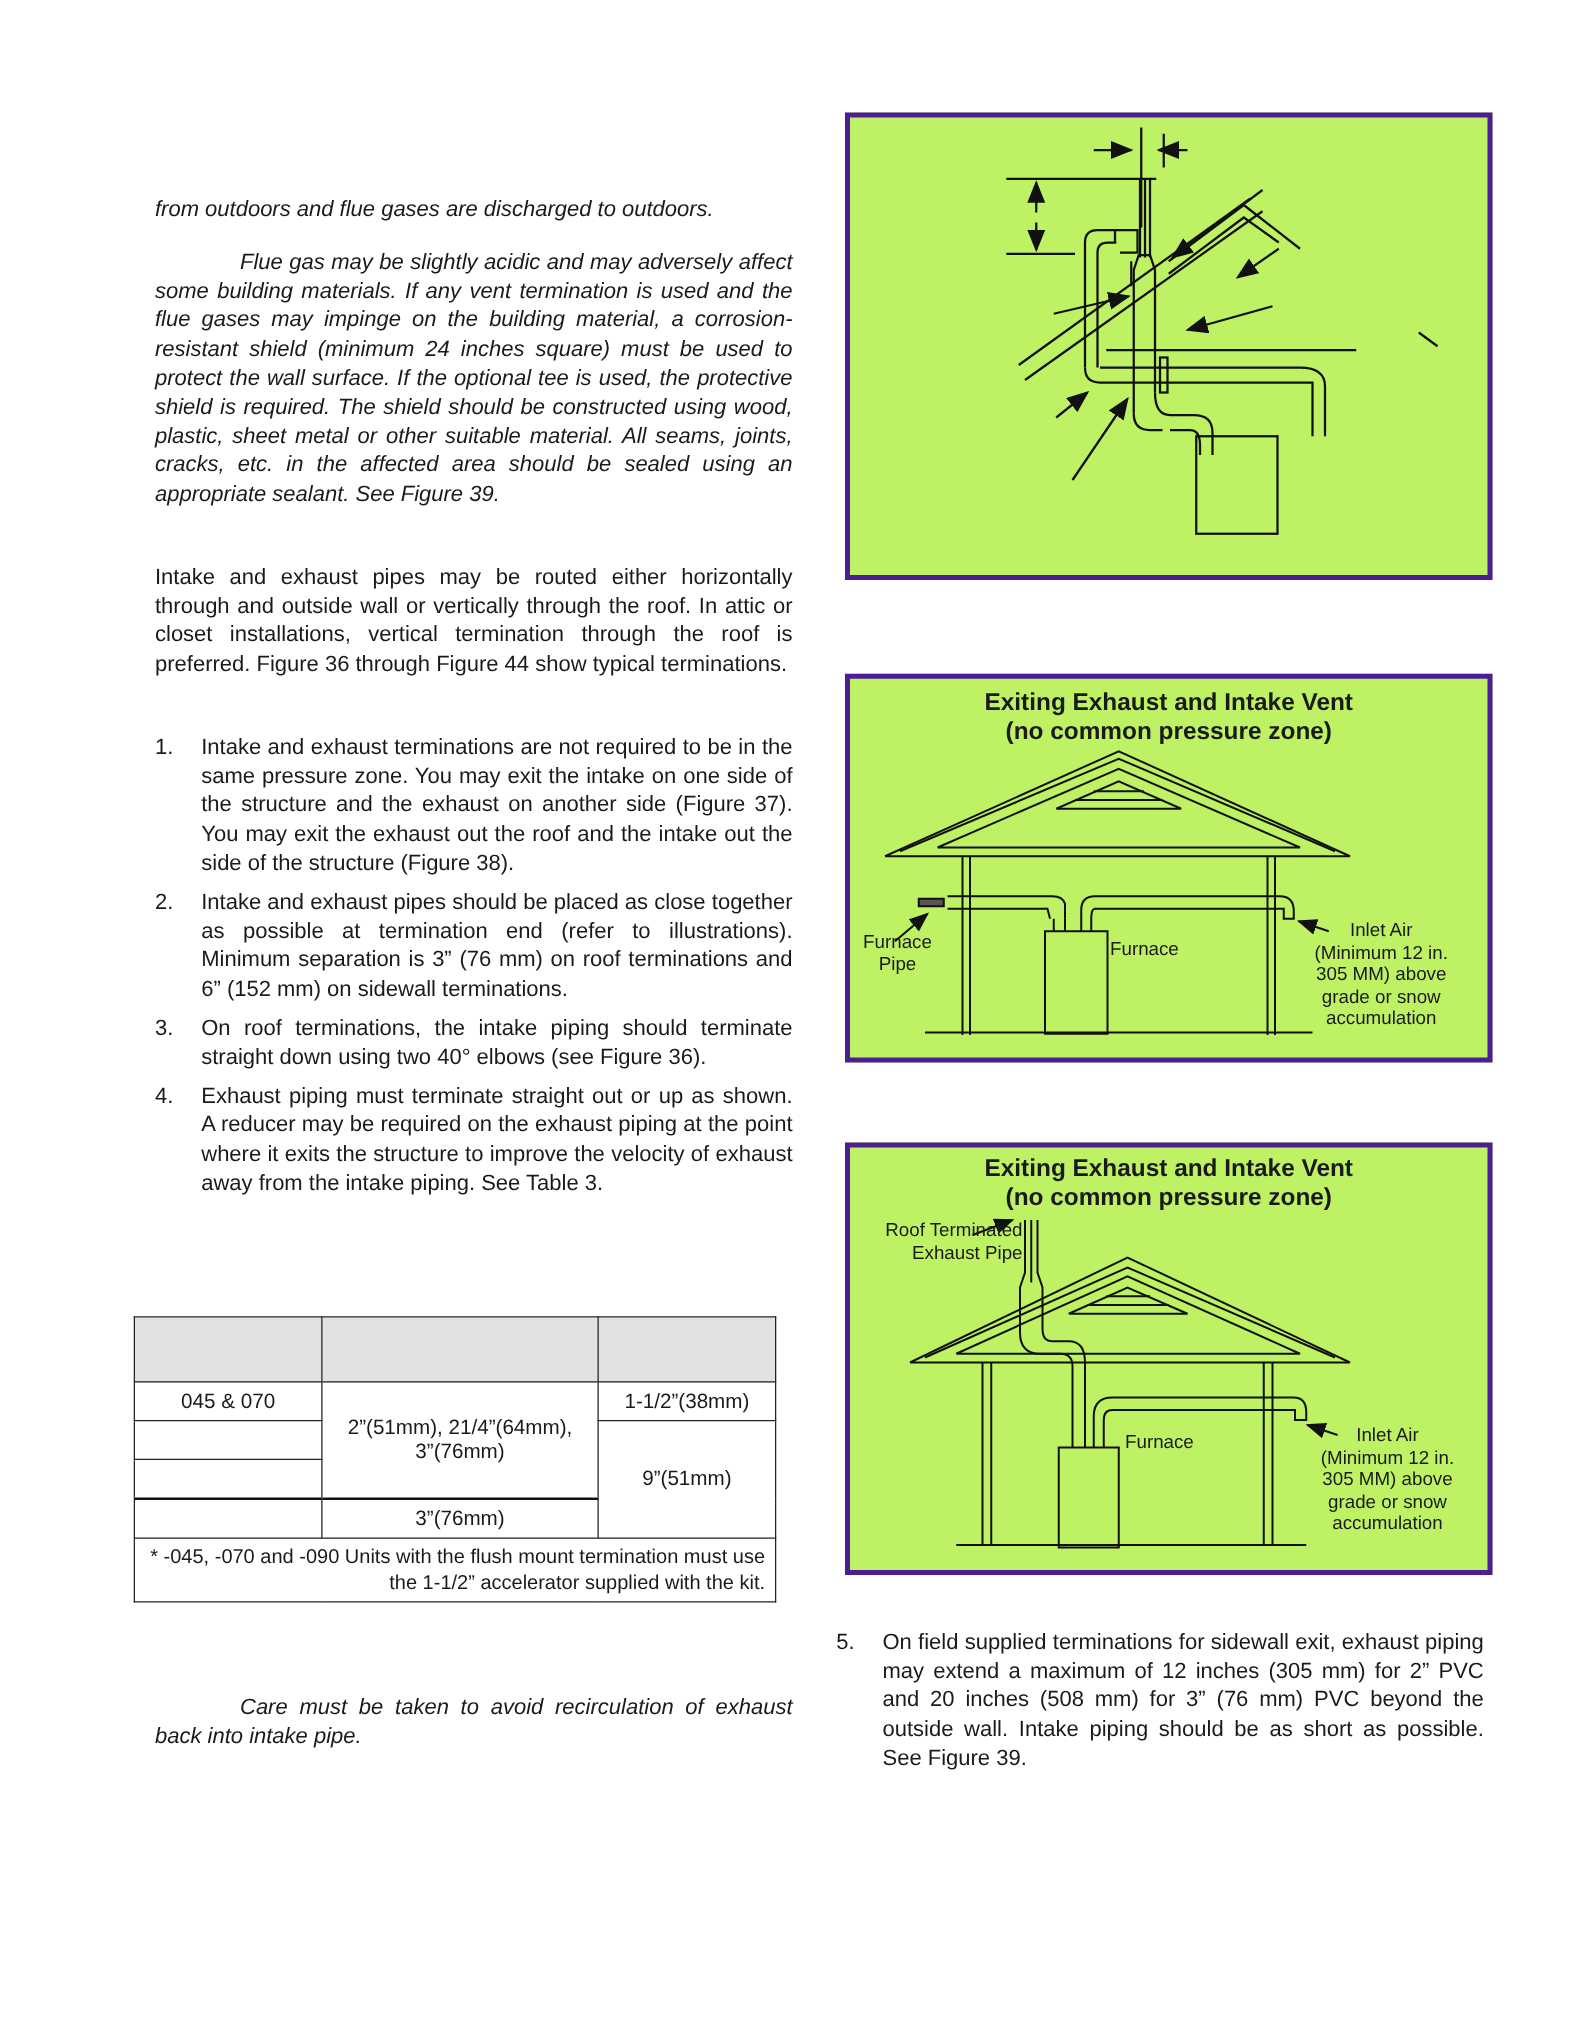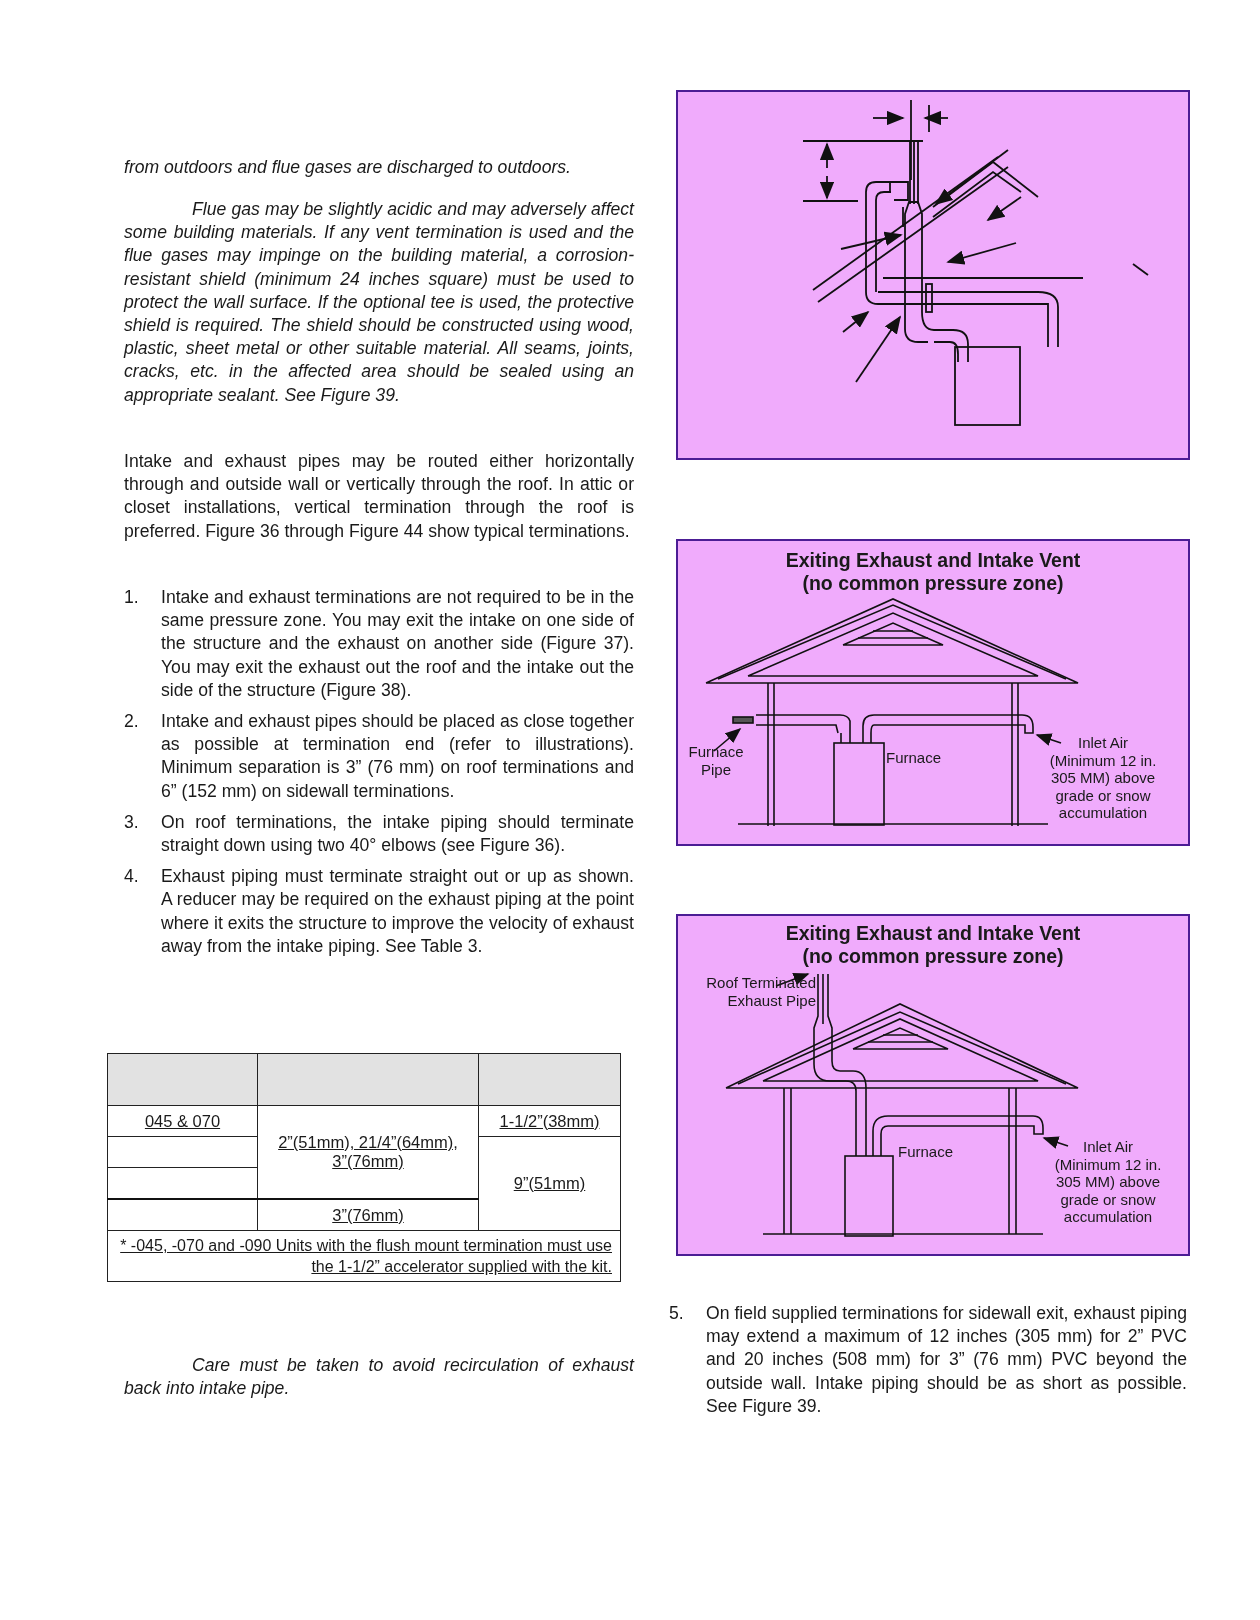--- a/index.html
+++ b/index.html
@@ -15,26 +15,26 @@
   ol.steps { list-style: none; margin: 0; padding: 0; }
   ol.steps li { position: relative; padding-left: 37px; margin-bottom: 8px; }
   ol.steps li .num { position: absolute; left: 0; top: 0; }
   ol.steps li .body { display: block; text-align: justify; }
 
   
   table.vent {
     position: absolute; left: 107px; top: 1053px; width: 513px;
     border-collapse: collapse; font-size: 16.5px; table-layout: fixed;
   }
-  table.vent td { border: 1.5px solid #222; text-align: center; padding: 0 4px; height: 30px; text-decoration: underline; }
+  table.vent td { border: 1.5px solid #222; text-align: center; padding: 0 4px; height: 30px; }
   table.vent tr.hdr td { background: #e2e2e2; height: 51px; }
   table.vent tr.thick-top td.tt { border-top: 2.5px solid #111; }
   table.vent td.note { text-align: right; padding: 4px 8px; font-size: 16px; line-height: 21px; height: auto; }
 
-  .figbox { position: absolute; border: 2px solid #4c1d95; background: #f0abfc; }
+  .figbox { position: absolute; border: 4px solid #4c1d95; background: #bef264; }
   .figbox svg { position: absolute; left: 0; top: 0; }
   .fig-title {
     position: absolute; left: 0; width: 100%; text-align: center;
     font-weight: bold; font-size: 19.5px; line-height: 23px;
   }
   .lbl { position: absolute; font-size: 15px; line-height: 17.5px; text-align: center; }
 </style>
 </head>
 <body>
 

